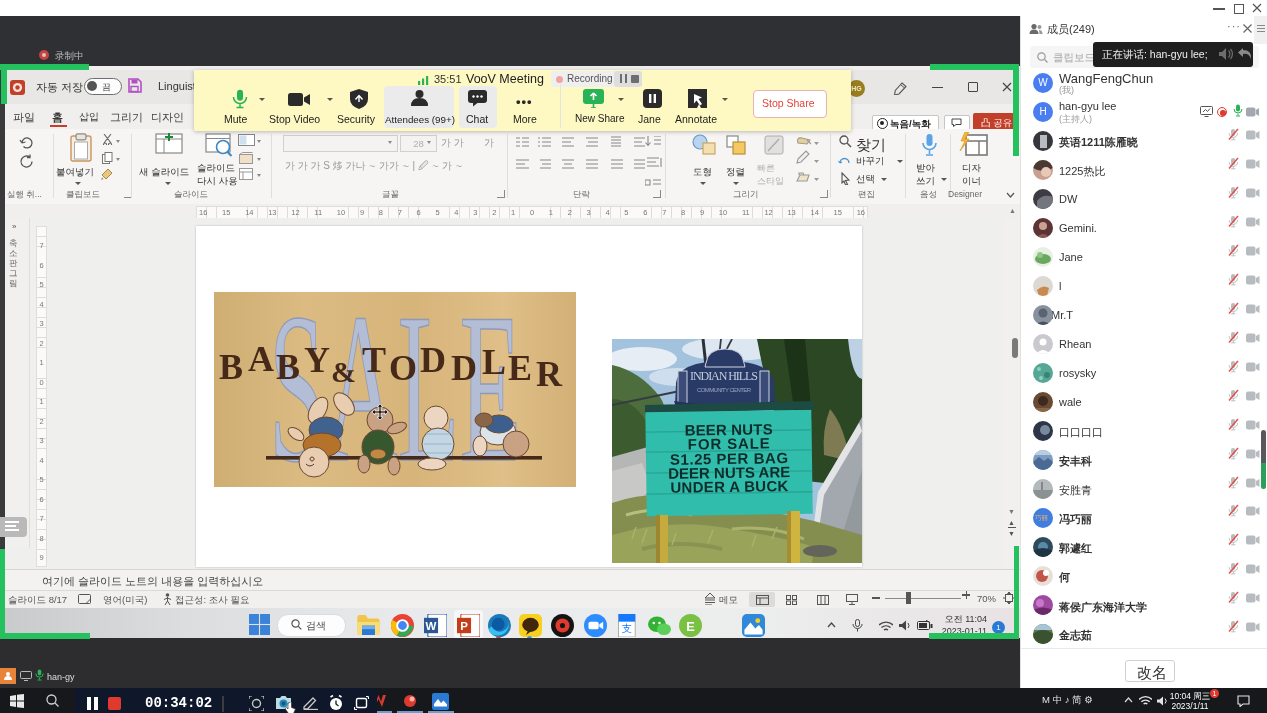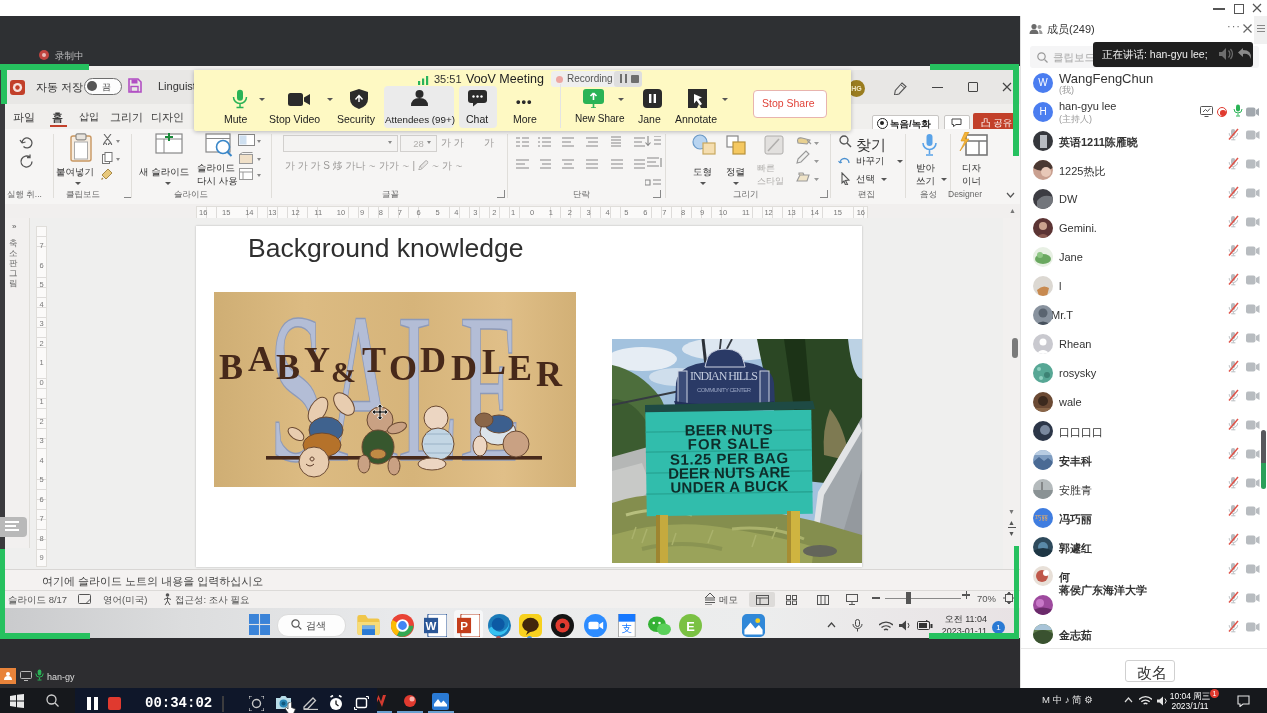--- a/index.html
+++ b/index.html
@@ -328,21 +328,20 @@
     <div class="a" style="left:1003px;top:148px;width:17px;height:351px;background:#f2f0ef"></div>
     <div class="a" style="left:1009px;top:137px;font-size:7px;color:#777">▲</div>
     <div class="a" style="left:1012px;top:268px;width:6px;height:20px;background:#7a7a7a;border-radius:3px"></div>
     <div class="a" style="left:1008px;top:438px;font-size:7px;color:#777">▼</div>
     <div class="a" style="left:1008px;top:449px;font-size:7px;color:#555">▲</div>
         <div class="a" style="left:1008px;top:457px;width:8px;height:1px;background:#555"></div>
     <div class="a" style="left:1008px;top:460px;font-size:7px;color:#555">▼</div>
 
     <div class="a" style="left:196px;top:156px;width:666px;height:341px;background:#fff;box-shadow:0 0 2px rgba(0,0,0,.25)"></div>
 
-    <div class="a" style="left:248px;top:163px;font-size:26.5px;color:#2f2f2f;font-weight:400">Background knowledge</div>
     <svg class="a" style="left:214px;top:222px" width="362" height="195" viewBox="0 0 362 195">
       <defs>
         <linearGradient id="tan" x1="0" y1="0" x2="1" y2="0">
           <stop offset="0" stop-color="#cfae74"></stop>
               <stop offset=".25" stop-color="#dcbb82"></stop>
               <stop offset=".55" stop-color="#d6b47a"></stop>
               <stop offset=".8" stop-color="#e0bf88"></stop>
               <stop offset="1" stop-color="#d2b076"></stop>
         </linearGradient>
       </defs>
@@ -740,21 +739,21 @@
   <div class="a" style="left:30px;top:293px;font-size:11px;color:#333">Mr.T</div>
   <div class="a" style="left:38px;top:322px;font-size:11px;color:#333">Rhean</div>
   <div class="a" style="left:38px;top:351px;font-size:11px;color:#333">rosysky</div>
   <div class="a" style="left:38px;top:380px;font-size:11px;color:#333">wale</div>
   <div class="a cjk" style="left:38px;top:409px;font-size:11px;color:#333">口口口口</div>
   <div class="a cjk" style="left:38px;top:438px;font-size:11px;color:#333;font-weight:bold">安丰科</div>
   <div class="a cjk" style="left:38px;top:467px;font-size:11px;color:#333;font-weight:normal">安胜青</div>
   <div class="a cjk" style="left:38px;top:495.5px;font-size:11px;color:#333;font-weight:bold">冯巧丽</div>
   <div class="a cjk" style="left:38px;top:524.5px;font-size:11px;color:#333;font-weight:bold">郭遽红</div>
   <div class="a cjk" style="left:38px;top:553.5px;font-size:11px;color:#333;font-weight:bold">何</div>
-  <div class="a cjk" style="left:38px;top:567px;font-size:11px;color:#333;font-weight:bold">蒋侯广东海洋大学</div>
+  <div class="a cjk" style="left:38px;top:584px;font-size:11px;color:#333;font-weight:bold">蒋侯广东海洋大学</div>
   <div class="a cjk" style="left:38px;top:611.5px;font-size:11px;color:#333;font-weight:bold">金志茹</div>
 
   <svg class="a" style="left:12px;top:115px" width="20" height="20">
         <defs>
           <clipPath id="c0">
             <circle cx="10" cy="10" r="10"></circle>
           </clipPath>
         </defs>
         <g clip-path="url(#c0)">
           <rect width="20" height="20" fill="#35373c"></rect>

